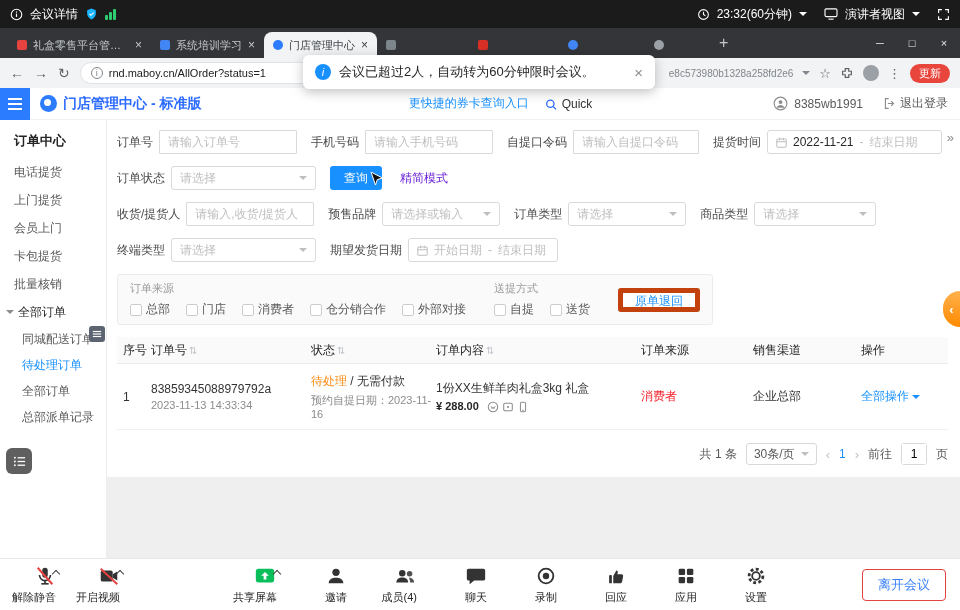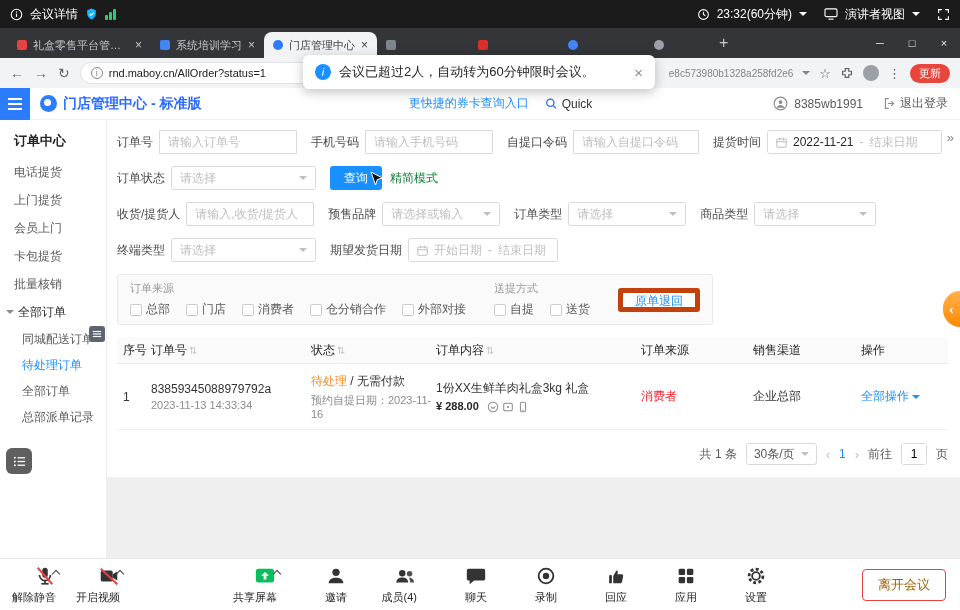--- a/index.html
+++ b/index.html
@@ -40,21 +40,21 @@
 
   
   .appbar { height:32px; background:#fff; border-bottom:1px solid #f0f0f0; display:flex; align-items:center; position:relative; }
   .burger { width:30px; height:32px; background:#2b7cff; display:flex; flex-direction:column; align-items:center; justify-content:center; gap:3px; flex:none; }
   .burger i { display:block; width:14px; height:2px; background:#fff; }
   .logo { display:flex; align-items:center; gap:6px; margin-left:10px; color:#2b6bff; font-weight:bold; font-size:14px; }
   .logo-icon { width:17px; height:17px; border-radius:50%; background:#2b7cff; position:relative; }
   .logo-icon::after { content:""; position:absolute; left:4px; top:4px; width:7px; height:7px; border-radius:50%; background:#fff; }
   .appbar-center { position:absolute; left:50%; transform:translateX(-50%); display:flex; align-items:center; gap:16px; }
   .quicklink { color:#1890ff; font-size:12px;margin-left:41px; }
-  .quick { display:flex; align-items:flex-start; gap:4px; color:#333; }
+  .quick { display:flex; align-items:flex-end; gap:4px; color:#333; }
   .appbar-right { margin-left:auto; display:flex; align-items:center; gap:6px; margin-right:12px; color:#595959; }
   .logout { display:flex; align-items:center; gap:4px; margin-left:14px; }
 
   
   .app-body { height:438px; display:flex; position:relative; }
   .sidebar { width:107px; background:#fff; border-right:1px solid #ededed; padding-top:4px; flex:none; }
   .sec { padding:8px 0 8px 14px; font-weight:bold; color:#262626; font-size:13px; }
   .sitem { height:28px; line-height:28px; padding-left:14px; color:#595959; font-size:12px; white-space:nowrap; }
   .sgroup { height:28px; line-height:28px; padding-left:6px; color:#262626; font-size:12px; display:flex; align-items:center; }
   .sgroup::before { content:""; width:0; height:0; border:4px solid transparent; border-top-color:#8c8c8c; margin:4px 4px 0 0; }
@@ -72,21 +72,21 @@
   .fr .lb:first-child { margin-left:0; }
   .inp { display:flex; align-items:center; height:24px; border:1px solid #d9d9d9; border-radius:1px; padding:0 8px; background:#fff; flex:none; }
   .inp input { border:none; outline:none; width:100%; font-size:12px; color:#333; font-family:inherit; background:transparent; }
   .inp input::placeholder { color:#bfbfbf; }
   .sel { display:flex; align-items:center; justify-content:space-between; height:24px; border:1px solid #d9d9d9; border-radius:3px; padding:0 8px; background:#fff; color:#bfbfbf; flex:none; }
   .sel::after { content:""; width:0; height:0; border:4px solid transparent; border-top-color:#bfbfbf; margin-left:8px; transform:translateY(2px); }
   .range { display:flex; align-items:center; gap:6px; height:24px; border:1px solid #d9d9d9; border-radius:3px; padding:0 8px; background:#fff; color:#bfbfbf; flex:none; }
   .range .dstart { color:#262626; }
   .w138{width:138px}.w128{width:128px}.w126{width:126px}.w145{width:145px}.w118{width:118px}.w122{width:122px}.r175{width:175px}.r150{width:150px}
   .btn-primary { background:#1890ff; color:#fff; border:none; border-radius:3px; height:24px; padding:0 14px; font-size:12px; margin-left:14px; display:flex; align-items:center; font-family:inherit; }
-  .link { color:#15803d; margin-left:8px; font-size:12px; }
+  .link { color:#6d28d9; margin-left:18px; font-size:12px; }
 
   
   .fcard { display:flex; align-items:center; gap:28px; background:#fafafa; border:1px solid #ebebeb; border-radius:3px; padding:6px 12px; width:fit-content; margin:2px 0 12px; }
   .glabel { font-size:11px; color:#999; margin-bottom:5px; }
   .cbrow { display:flex; gap:16px; }
   .cb { display:flex; align-items:center; gap:4px; color:#595959; font-size:12px; }
   .cbox { width:12px; height:12px; border:1px solid #ccc; border-radius:2px; background:#fff; flex:none; }
   .ghost { border:5px solid #c2410c; color:#1890ff; background:#fff; border-radius:3px; height:24px; padding:0 12px; font-size:12px; font-family:inherit; }
 
   
@@ -111,21 +111,21 @@
   .goto-box { width:26px; height:22px; border:1px solid #d9d9d9; border-radius:3px; text-align:center; }
   .goto-box input { width:100%; height:100%; border:none; outline:none; text-align:center; font-size:12px; font-family:inherit; }
 
   
   .mbar { height:52px; background:#fff; border-top:1px solid #e8e8e8; display:flex; align-items:center; position:relative; }
   .mleft { display:flex; gap:20px; margin-left:12px; }
   .mcenter { position:absolute; left:500px; transform:translateX(-50%); display:flex; gap:26px; }
   .titem { display:flex; flex-direction:column; align-items:flex-end; font-size:11px; color:#262626; position:relative; min-width:44px; gap:2px; }
   .ticon { height:24px; display:flex; align-items:center; }
   .tchev { position:absolute; right:-3px; top:7px; width:6px; height:6px; border-top:1.5px solid #444; border-right:1.5px solid #444; transform:rotate(-45deg); }
-  .leave { margin-left:auto; margin-right:14px; border:1px solid #e64340; color:#a16207; border-radius:4px; padding:6px 15px; font-size:13px; background:#fff; font-family:Liberation Mono, monospace; }
+  .leave { margin-left:auto; margin-right:14px; border:1px solid #e64340; color:#3b82f6; border-radius:4px; padding:6px 15px; font-size:13px; background:#fff; font-family:Liberation Mono, monospace; }
 
   
   .toast { position:absolute; left:303px; top:55px; width:352px; height:34px; background:#fff; border-radius:6px; box-shadow:0 3px 12px rgba(0,0,0,.25); display:flex; align-items:center; gap:8px; padding:0 12px; z-index:50; font-size:13px; color:#262626; }
   .toast-i { width:16px; height:16px; border-radius:50%; background:#1890ff; color:#fff; font-size:11px; display:flex; align-items:center; justify-content:center; flex:none; font-style:italic; }
   .toast-x { margin-left:auto; color:#8c8c8c; font-size:15px; }
   .orange-handle { position:absolute; right:0; top:291px; width:17px; height:36px; background:linear-gradient(#ffb14d,#ff8a00); border-radius:18px 0 0 18px; color:#fff; display:flex; align-items:center; justify-content:center; font-size:13px; font-weight:bold; z-index:40; }
   .float-btn { position:absolute; left:6px; top:448px; width:26px; height:26px; background:rgba(60,60,60,.82); border-radius:6px; display:flex; align-items:center; justify-content:center; z-index:40; }
   .cursor { position:absolute; left:370px; top:172px; z-index:60; }
 </style>
 </head>

